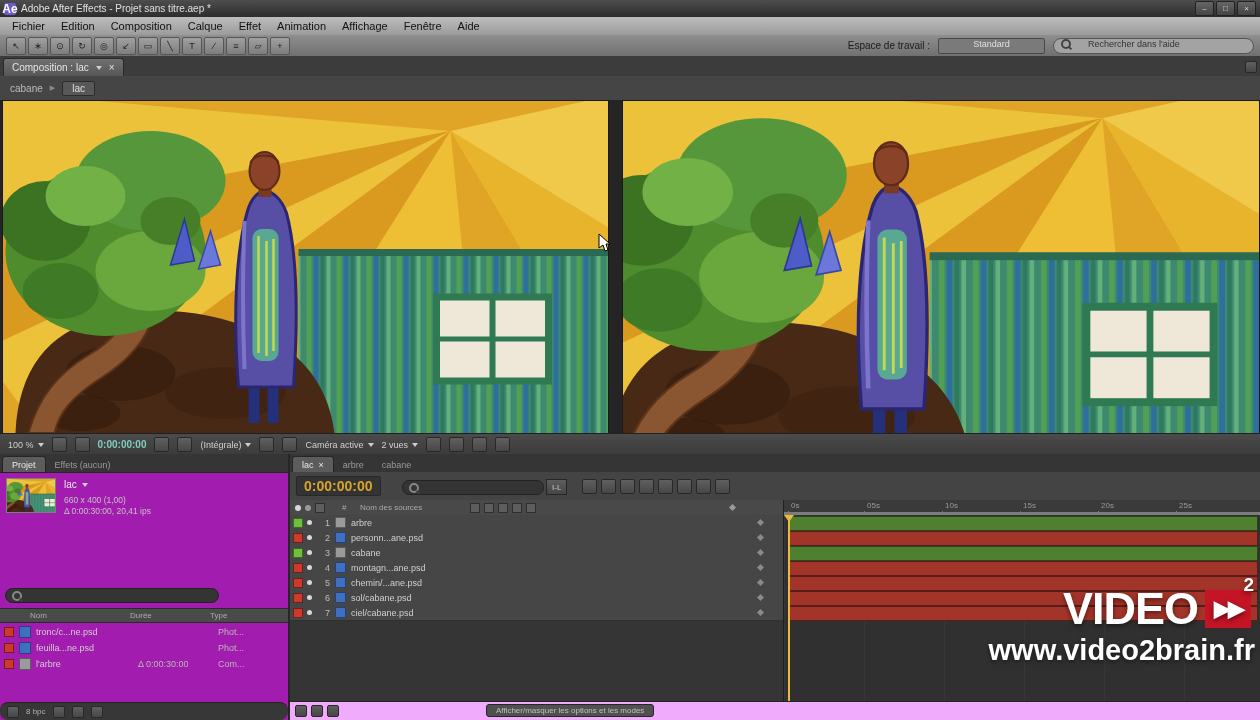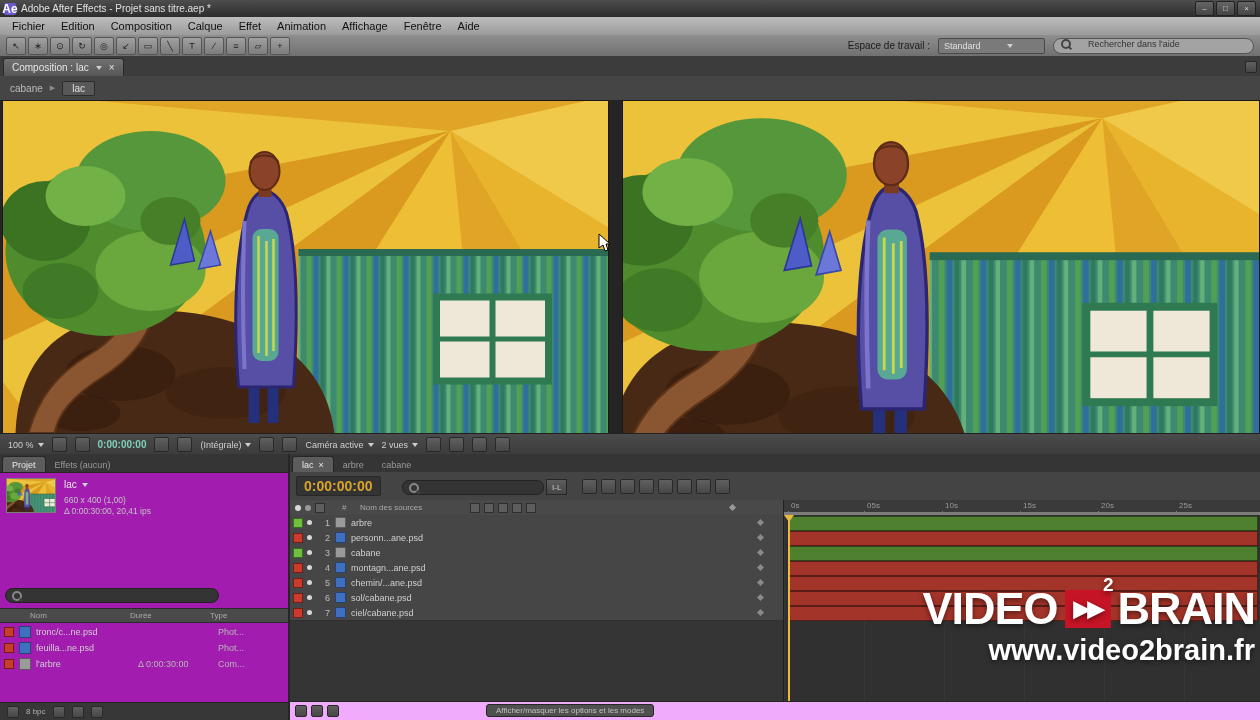--- a/index.html
+++ b/index.html
@@ -25,21 +25,21 @@
   
   .toolbar{position:absolute;top:35px;left:0;right:0;height:21px;
     background:linear-gradient(#8f8f8f,#707070);display:flex;align-items:center;
     padding:0 6px;border-bottom:1px solid #3c3c3c;}
   .tool{width:18px;height:16px;background:linear-gradient(#a0a0a0,#7d7d7d);border:1px solid #555;
     border-radius:2px;display:inline-flex;align-items:center;justify-content:center;
     font-size:9px;color:#1d1d1d;margin-right:2px;}
   .tb-right{margin-left:auto;display:flex;align-items:center;gap:8px;}
   .ws-label{color:#1a1a1a;font-size:10px;}
   .ws-select{background:#7a7a7a;border:1px solid #484848;border-radius:2px;padding:0 5px;height:14px;
-    display:inline-flex;align-items:center;gap:26px;color:#e0e0e0;font-size:9px;min-width:95px;}
+    display:inline-flex;align-items:center;gap:26px;color:#e0e0e0;font-size:9px;min-width:95px;flex-direction:column;}
   .search-pill{background:#a3a3a3;border:1px solid #555;border-radius:9px;height:14px;width:185px;
     display:inline-flex;align-items:flex-start;gap:17px;padding:0 7px;color:#333;font-size:9px;}
   .mag{width:6px;height:6px;border:2px solid #444;border-radius:50%;position:relative;display:inline-block;flex:none;}
   .mag::after{content:"";position:absolute;width:4px;height:2px;background:#444;
     transform:rotate(45deg);right:-3px;bottom:-2px;}
   .dda{width:0;height:0;border-left:3px solid transparent;border-right:3px solid transparent;
     border-top:4px solid #cfcfcf;display:inline-block;}
 
   
   .comp-tabstrip{position:absolute;top:56px;left:0;right:0;height:20px;background:#3c3c3c;
@@ -99,21 +99,21 @@
   .lchip{width:8px;height:8px;border:1px solid rgba(0,0,0,.45);flex:none;}
   .prow .lchip{margin:0 5px 0 4px;}
   .ficon{width:10px;height:10px;margin-right:5px;border-radius:1px;flex:none;border:1px solid rgba(0,0,0,.4);}
   .ficon.psd{background:#3f6fc0;}
   .ficon.comp{background:#9a9a9a;}
   .rname{width:102px;overflow:hidden;white-space:nowrap;}
   .rdur{width:80px;color:#b8b8b8;}
   .rtype{flex:1;color:#b8b8b8;}
   .pfooter{position:absolute;bottom:0;left:0;right:0;height:17px;background:#373737;
     border-top:1px solid #242424;display:flex;align-items:center;gap:7px;padding:0 7px;
-    font-size:8px;color:#b0b0b0;}
+    font-size:8px;color:#b0b0b0;border-radius:8px;}
 
   
   .timeline-panel{position:absolute;left:290px;top:0;right:0;height:266px;background:#3d3d3d;}
   .ttabs{position:absolute;top:0;left:0;right:0;height:18px;background:#353535;display:flex;
     align-items:flex-end;border-bottom:1px solid #242424;padding:0 2px;}
   .ttools{position:absolute;top:18px;left:0;right:0;height:28px;background:#444;
     border-bottom:1px solid #282828;}
   .tl-tc{position:absolute;left:6px;top:4px;font-size:14px;font-weight:bold;color:#d9a42a;
     background:#333;padding:1px 7px;border:1px solid #272727;border-radius:2px;}
   .tl-search{position:absolute;left:112px;top:8px;width:128px;height:13px;background:#343434;
@@ -549,18 +549,17 @@
     </div>
   </div>
 
   <div class="watermark">
     <div class="brand">
       <span>VIDEO</span>
       <span class="chevbox" style="background-color: rgb(196, 20, 37);">
         <span>▶▶</span>
         <span class="sup">2</span>
       </span>
-      <span>BRAIN</span>
     </div>
     <div class="url">www.video2brain.fr</div>
   </div>
 
 </div>
 
 </body></html>

